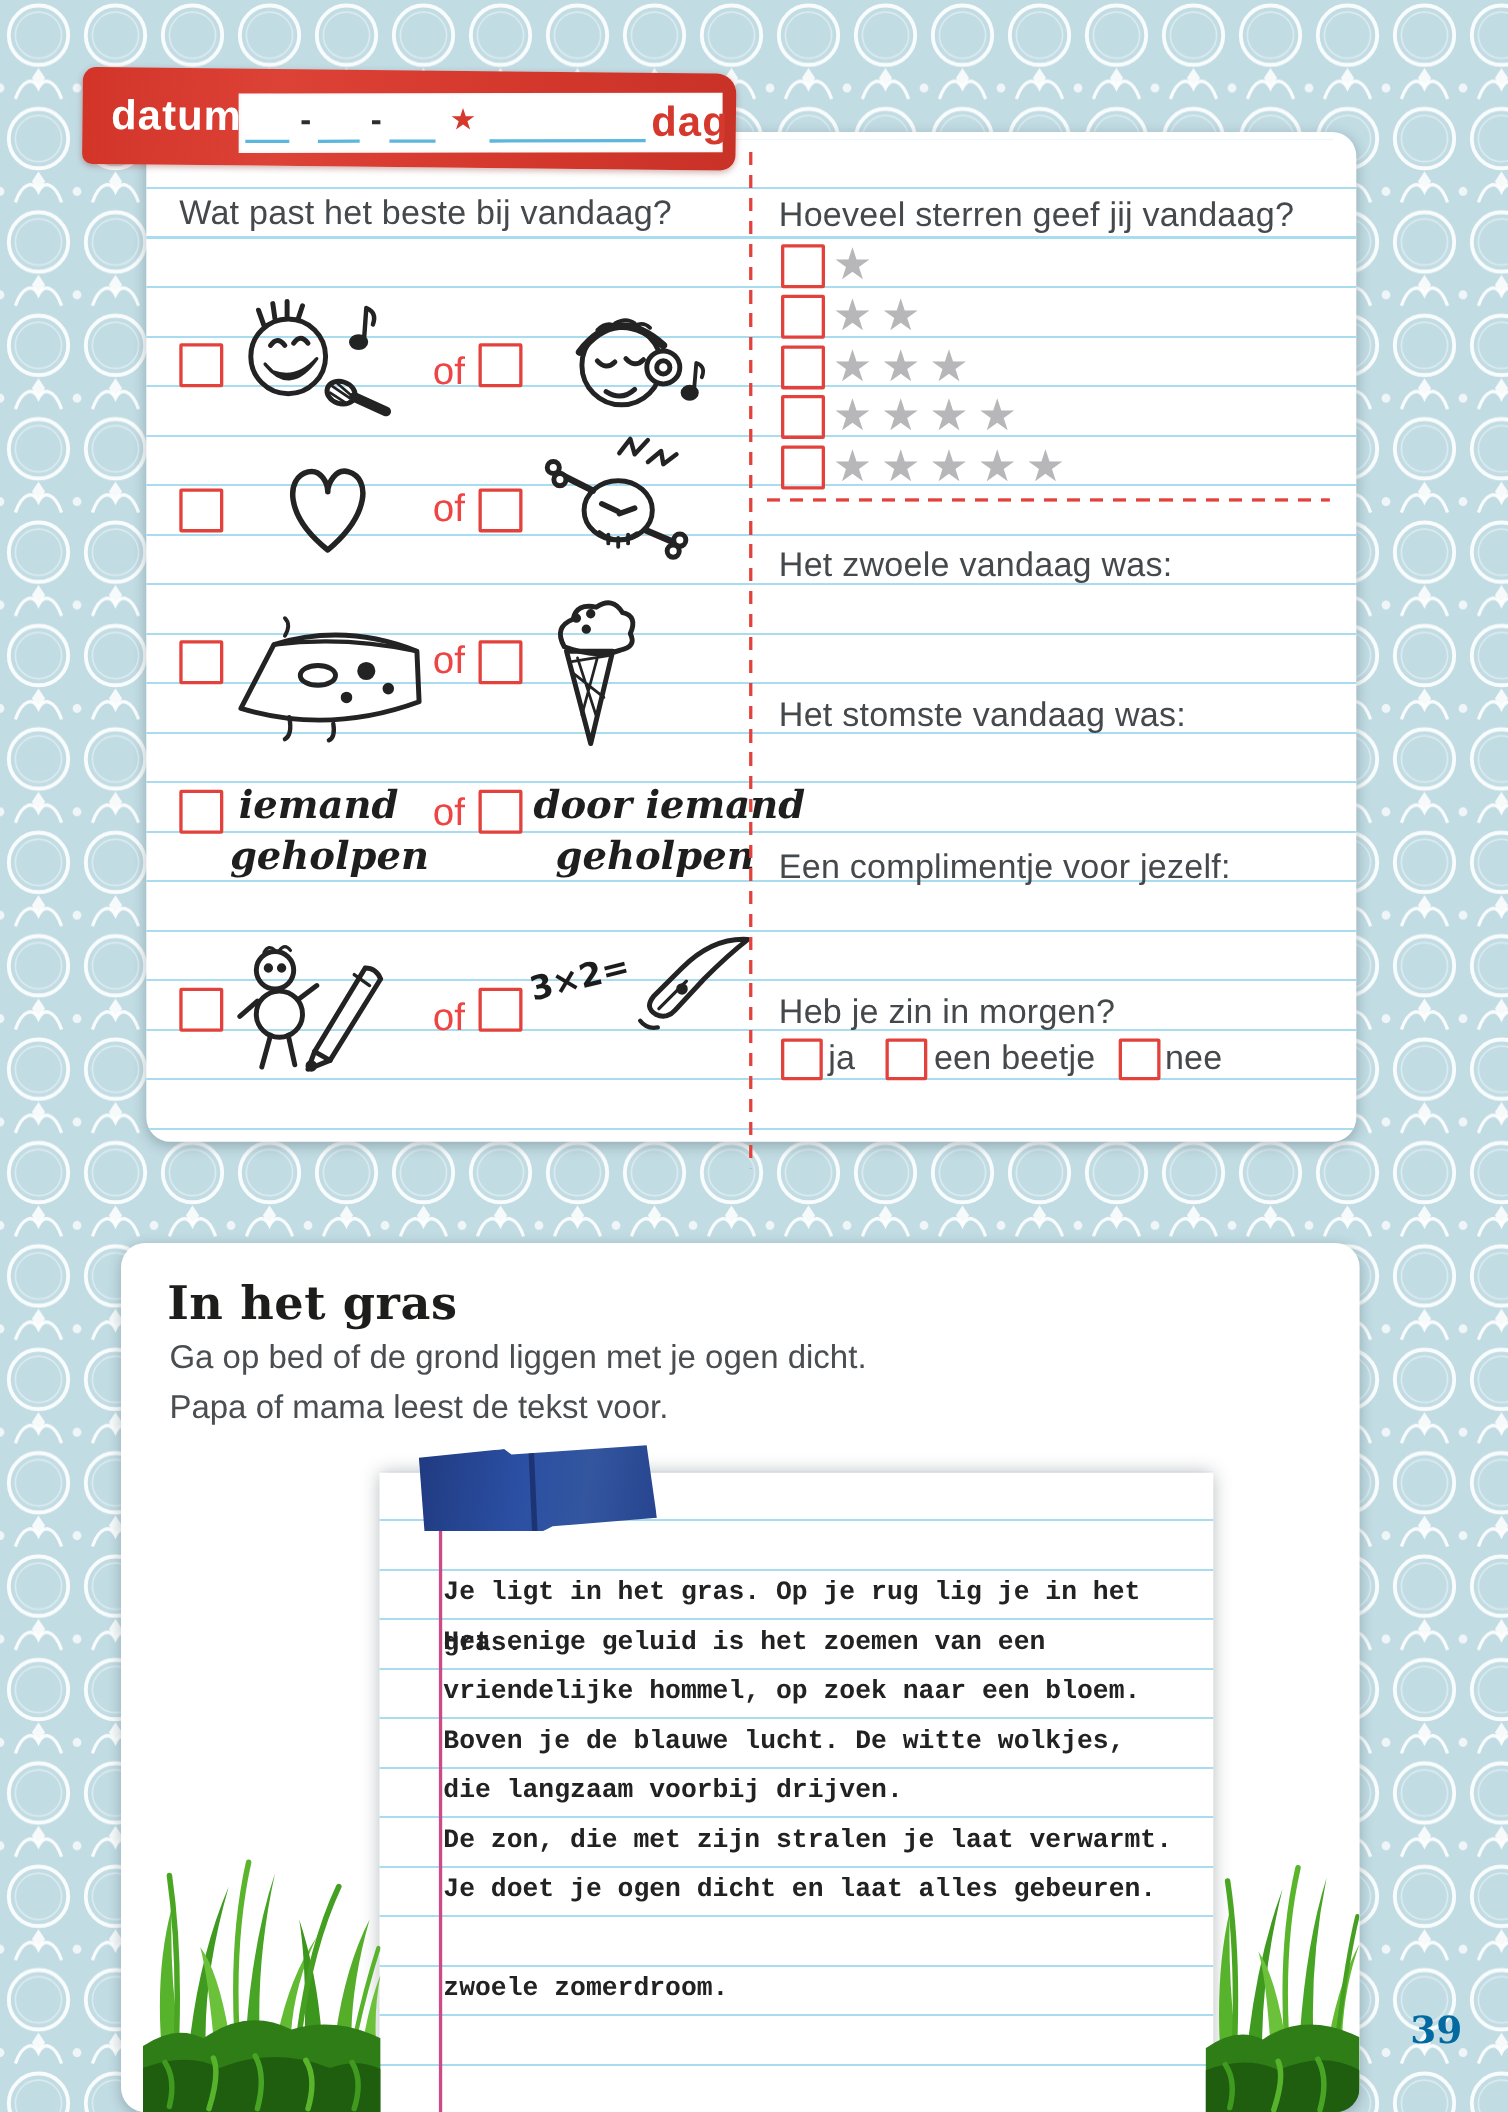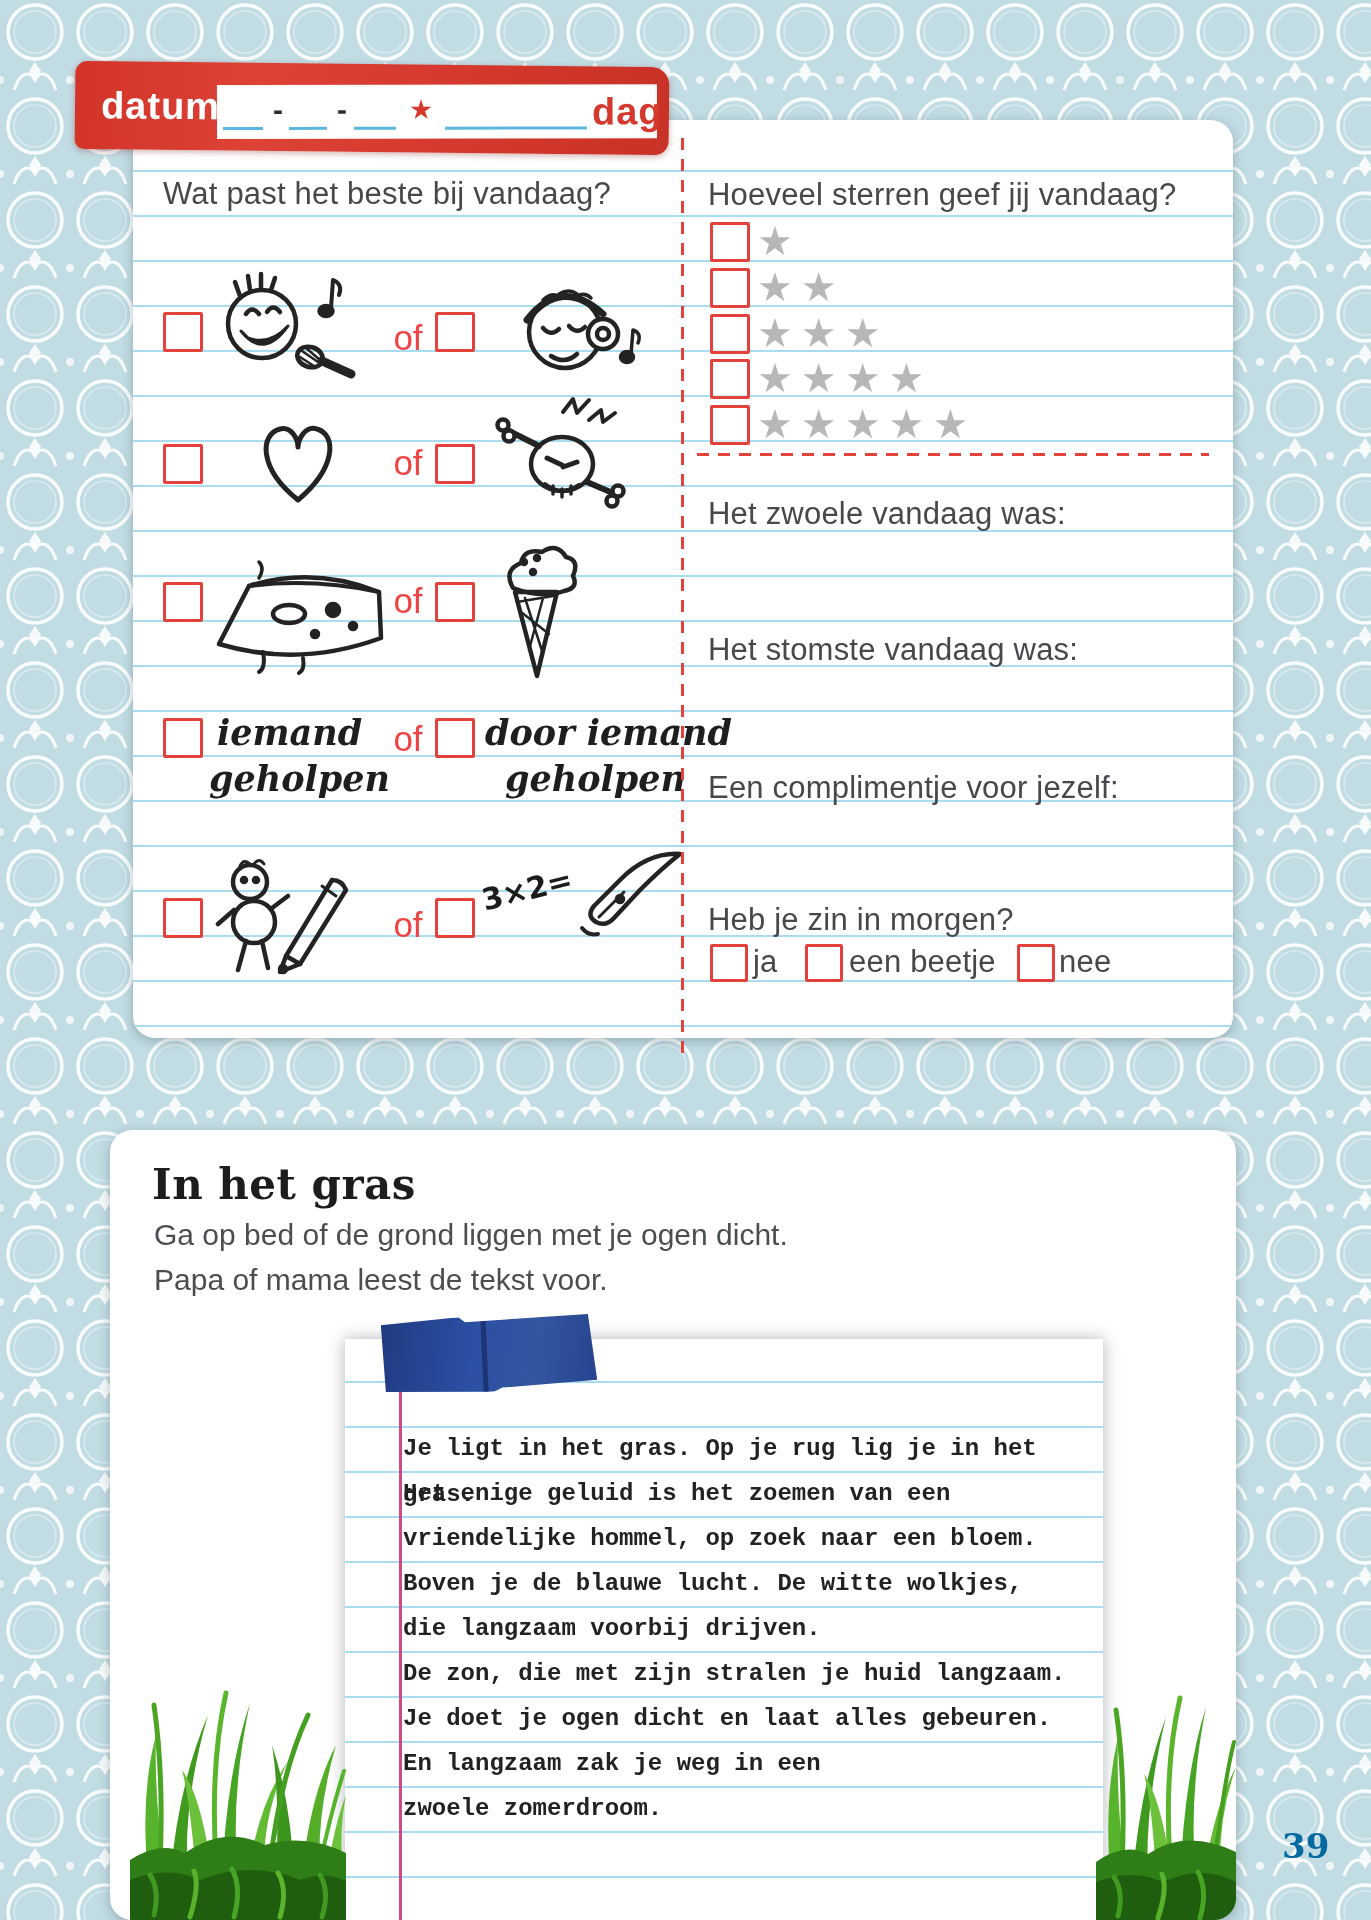--- a/index.html
+++ b/index.html
@@ -249,23 +249,22 @@
     <div class="act-line" style="top:127px;">Papa of mama leest de tekst voor.</div>
 
     <div class="note">
       <div class="rules"></div>
       <div class="note-margin"></div>
       <div class="note-line" style="top:87px;">Je ligt in het gras. Op je rug lig je in het gras.</div>
       <div class="note-line" style="top:132px;">Het enige geluid is het zoemen van een</div>
       <div class="note-line" style="top:177px;">vriendelijke hommel, op zoek naar een bloem.</div>
       <div class="note-line" style="top:222px;">Boven je de blauwe lucht. De witte wolkjes,</div>
       <div class="note-line" style="top:267px;">die langzaam voorbij drijven.</div>
-      <div class="note-line" style="top:312px;">De zon, die met zijn stralen je huid langzaam.</div>
+      <div class="note-line" style="top:312px;">De zon, die met zijn stralen je laat verwarmt.</div>
       <div class="note-line" style="top:357px;">Je doet je ogen dicht en laat alles gebeuren.</div>
-      <div class="note-line" style="top:402px;">En langzaam zak je weg in een</div>
       <div class="note-line" style="top:447px;">zwoele zomerdroom.</div>
     </div>
 
     <div class="tape">
       <div class="tape-seam"></div>
     </div>
 
     <svg class="grass" style="left:20px;top:545px;" width="216" height="245" viewBox="0 0 216 245">
       <path d="M18,200 Q10,120 26,60 Q24,130 36,200 Z" fill="#58b32c"></path>
       <path d="M40,205 Q48,110 78,40 Q52,130 58,205 Z" fill="#3f9a1f"></path>

